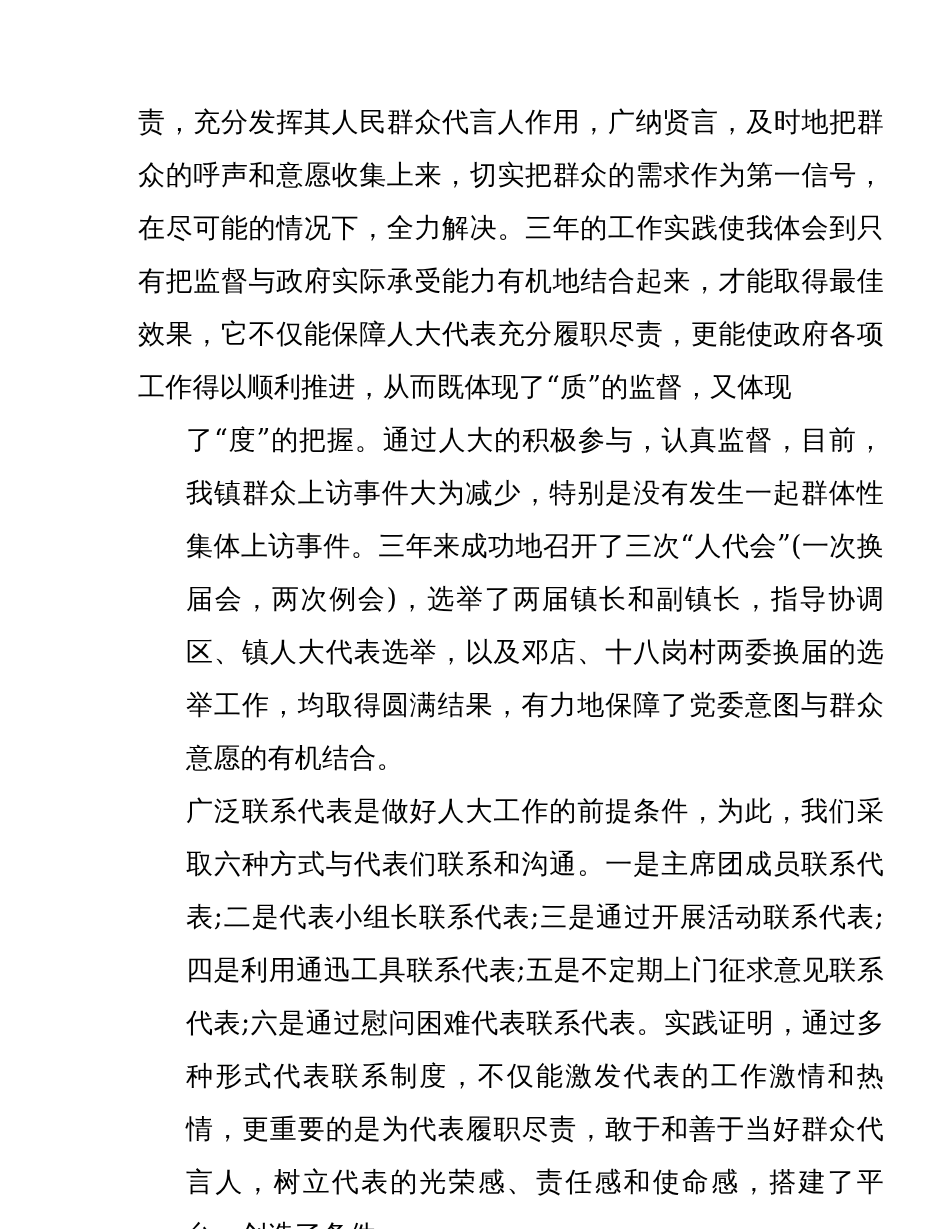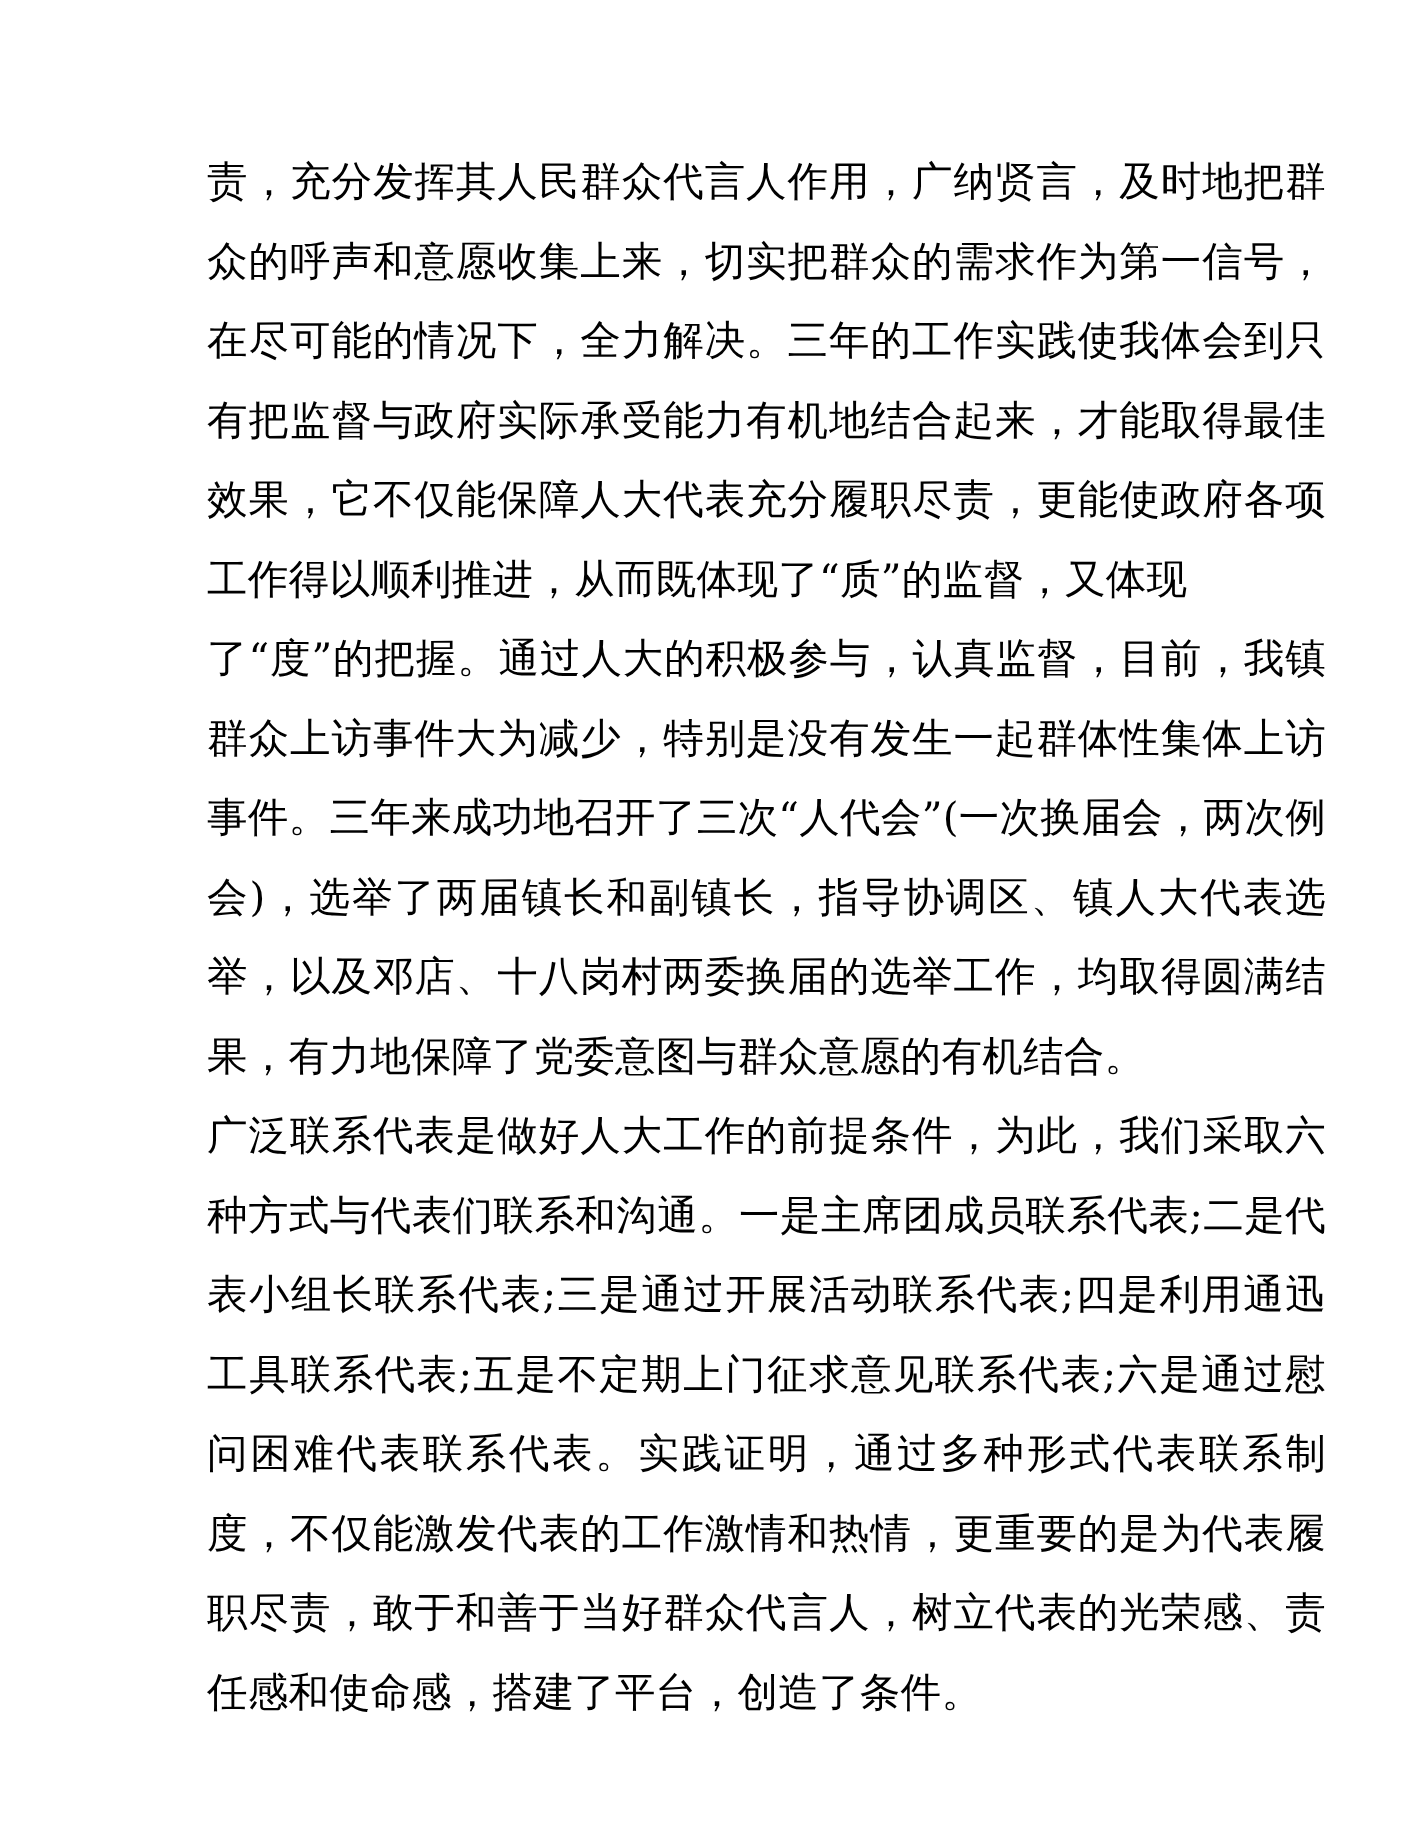--- a/index.html
+++ b/index.html
@@ -28,20 +28,21 @@
     text-justify: inter-ideograph;
     letter-spacing: 0.2px;
   }
   .para {
     margin: 0 0 0 0;
     text-indent: 0;
     white-space: pre-wrap;
   }
   .para + .para {
     margin-top: 0;
+    margin-left: 48px;
   }
 </style>
 </head>
 <body>
 
 <div class="page">
   <div class="doc-body">
     <p class="para">责，充分发挥其人民群众代言人作用，广纳贤言，及时地把群众的呼声和意愿收集上来，切实把群众的需求作为第一信号，在尽可能的情况下，全力解决。三年的工作实践使我体会到只有把监督与政府实际承受能力有机地结合起来，才能取得最佳效果，它不仅能保障人大代表充分履职尽责，更能使政府各项工作得以顺利推进，从而既体现了“质”的监督，又体现</p>
     <p class="para">了“度”的把握。通过人大的积极参与，认真监督，目前，我镇群众上访事件大为减少，特别是没有发生一起群体性集体上访事件。三年来成功地召开了三次“人代会”(一次换届会，两次例会)，选举了两届镇长和副镇长，指导协调区、镇人大代表选举，以及邓店、十八岗村两委换届的选举工作，均取得圆满结果，有力地保障了党委意图与群众意愿的有机结合。</p>
     <p class="para">广泛联系代表是做好人大工作的前提条件，为此，我们采取六种方式与代表们联系和沟通。一是主席团成员联系代表;二是代表小组长联系代表;三是通过开展活动联系代表;四是利用通迅工具联系代表;五是不定期上门征求意见联系代表;六是通过慰问困难代表联系代表。实践证明，通过多种形式代表联系制度，不仅能激发代表的工作激情和热情，更重要的是为代表履职尽责，敢于和善于当好群众代言人，树立代表的光荣感、责任感和使命感，搭建了平台，创造了条件。</p>

